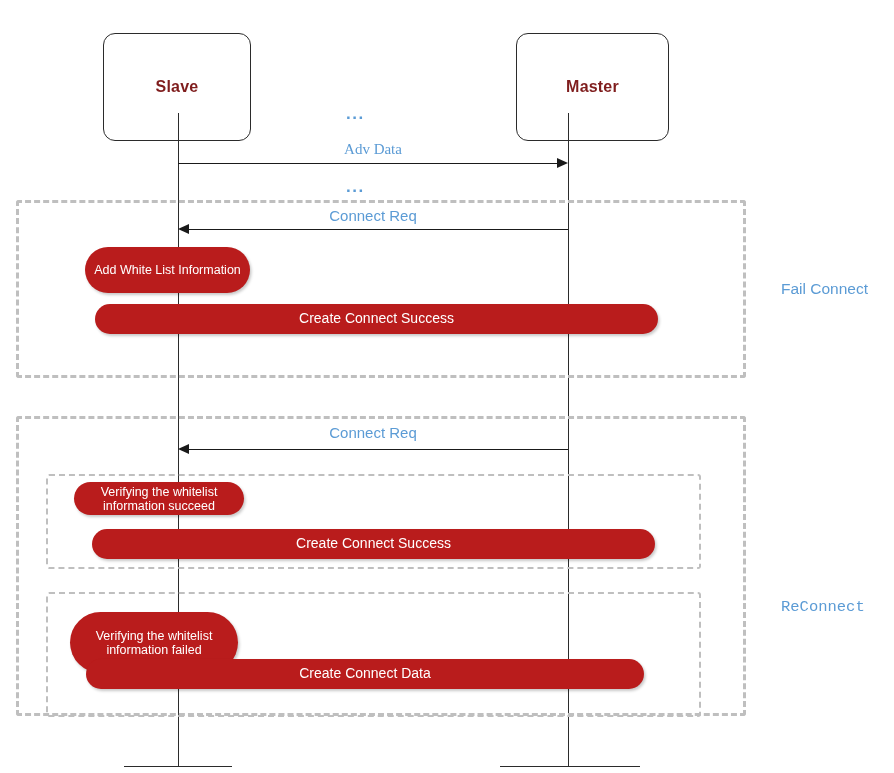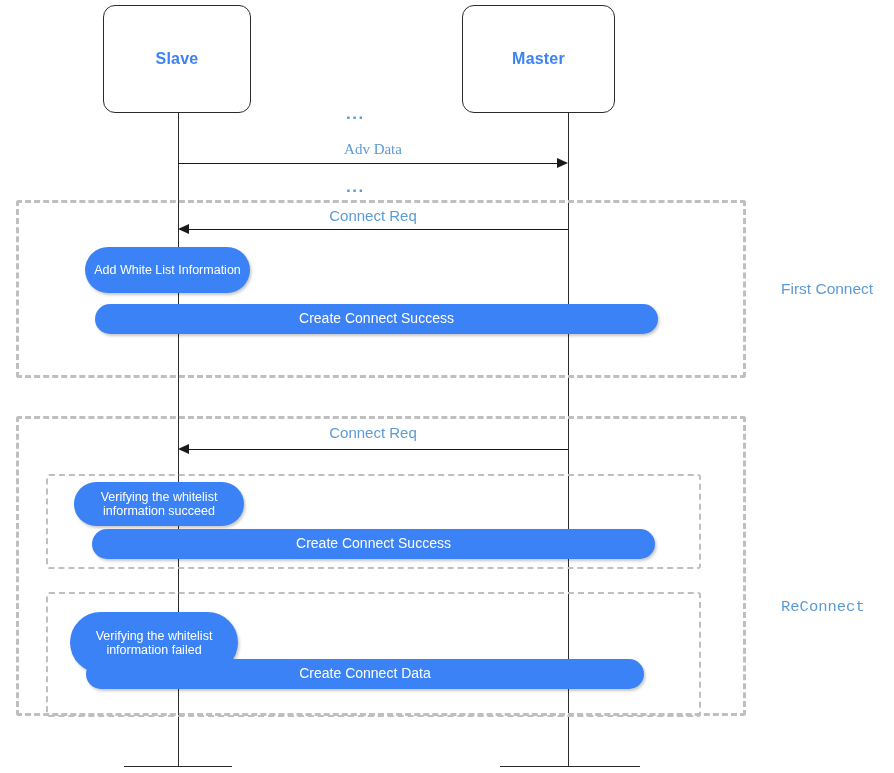--- a/index.html
+++ b/index.html
@@ -21,24 +21,25 @@
   
   .participant {
     position: absolute;
     box-sizing: border-box;
     background: #ffffff;
     border: 1.6px solid #2b2b2b;
     border-radius: 12px;
     display: flex;
     align-items: center;
     justify-content: center;
-    color: #3b82f6;
+    color: #7f1d1d;
     font-weight: bold;
     font-size: 16px;
     letter-spacing: 0.2px;
+    margin-top: 28px;
   }
 
   
   .lifeline {
     position: absolute;
     width: 0;
     border-left: 1.6px solid #2b2b2b;
   }
   .lifeline-foot {
     position: absolute;
@@ -82,21 +83,21 @@
     font-size: 17px;
     font-weight: bold;
     letter-spacing: 1.5px;
     line-height: 1;
   }
 
   
   .bluebar {
     position: absolute;
     box-sizing: border-box;
-    background: #3b82f6;
+    background: #b91c1c;
     border-radius: 999px;
     display: flex;
     align-items: center;
     justify-content: center;
     color: #ffffff;
     text-align: center;
     box-shadow: 1.5px 2px 3px rgba(0,0,0,0.22);
     line-height: 1.12;
     padding: 0 6px;
   }
@@ -125,40 +126,40 @@
 </style>
 </head>
 <body>
 
 <div id="canvas">
 
   <div class="participant" style="left:103px; top:5px; width:148px; height:108px;">
     <span>Slave</span>
   </div>
 
-  <div class="participant" style="left:462px; top:5px; width:153px; height:108px;">
+  <div class="participant" style="left:516px; top:5px; width:153px; height:108px;">
     <span>Master</span>
   </div>
 
   <div class="lifeline" style="left:178px; top:113px; height:653px;"></div>
   <div class="lifeline" style="left:568px; top:113px; height:653px;"></div>
 
   <div class="lifeline-foot" style="left:124px; top:766px; width:108px;"></div>
   <div class="lifeline-foot" style="left:500px; top:766px; width:140px;"></div>
 
   <div class="ellipsis" style="left:346px; top:105px;">
     <span>...</span>
   </div>
   <div class="ellipsis" style="left:346px; top:178px;">
     <span>...</span>
   </div>
 
   <div class="frame outer" style="left:16px; top:200px; width:730px; height:178px;"></div>
   <div class="frame-label" style="left:781px; top:280px;">
-    <span>First Connect</span>
+    <span>Fail Connect</span>
   </div>
 
   <div class="frame outer" style="left:16px; top:416px; width:730px; height:300px;"></div>
   <div class="frame-label" style="left:781px; top:598px;font-family:Liberation Mono, monospace;">
     <span>ReConnect</span>
   </div>
 
   <div class="frame inner" style="left:46px; top:474px; width:655px; height:95px;"></div>
   <div class="frame inner" style="left:46px; top:592px; width:655px; height:125px;"></div>
 
@@ -181,21 +182,21 @@
   <div class="bluebar wide" style="left:95px; top:304px; width:563px; height:30px;">
     <span>Create Connect Success</span>
   </div>
 
   <div class="msg-label" style="left:178px; top:424px; width:390px;">
     <span>Connect Req</span>
   </div>
   <div class="msg-line" style="left:188px; top:449px; width:380px;"></div>
   <div class="msg-head left" style="left:178px; top:444px;"></div>
 
-  <div class="bluebar note" style="left:74px; top:482px; width:170px; height:44px;">
+  <div class="bluebar note" style="left:74px; top:482px; width:170px; height:33px;">
     <span>Verifying the whitelist information succeed</span>
   </div>
 
   <div class="bluebar wide" style="left:92px; top:529px; width:563px; height:30px;">
     <span>Create Connect Success</span>
   </div>
 
   <div class="bluebar note" style="left:70px; top:612px; width:168px; height:61px;">
     <span>Verifying the whitelist information failed</span>
   </div>

